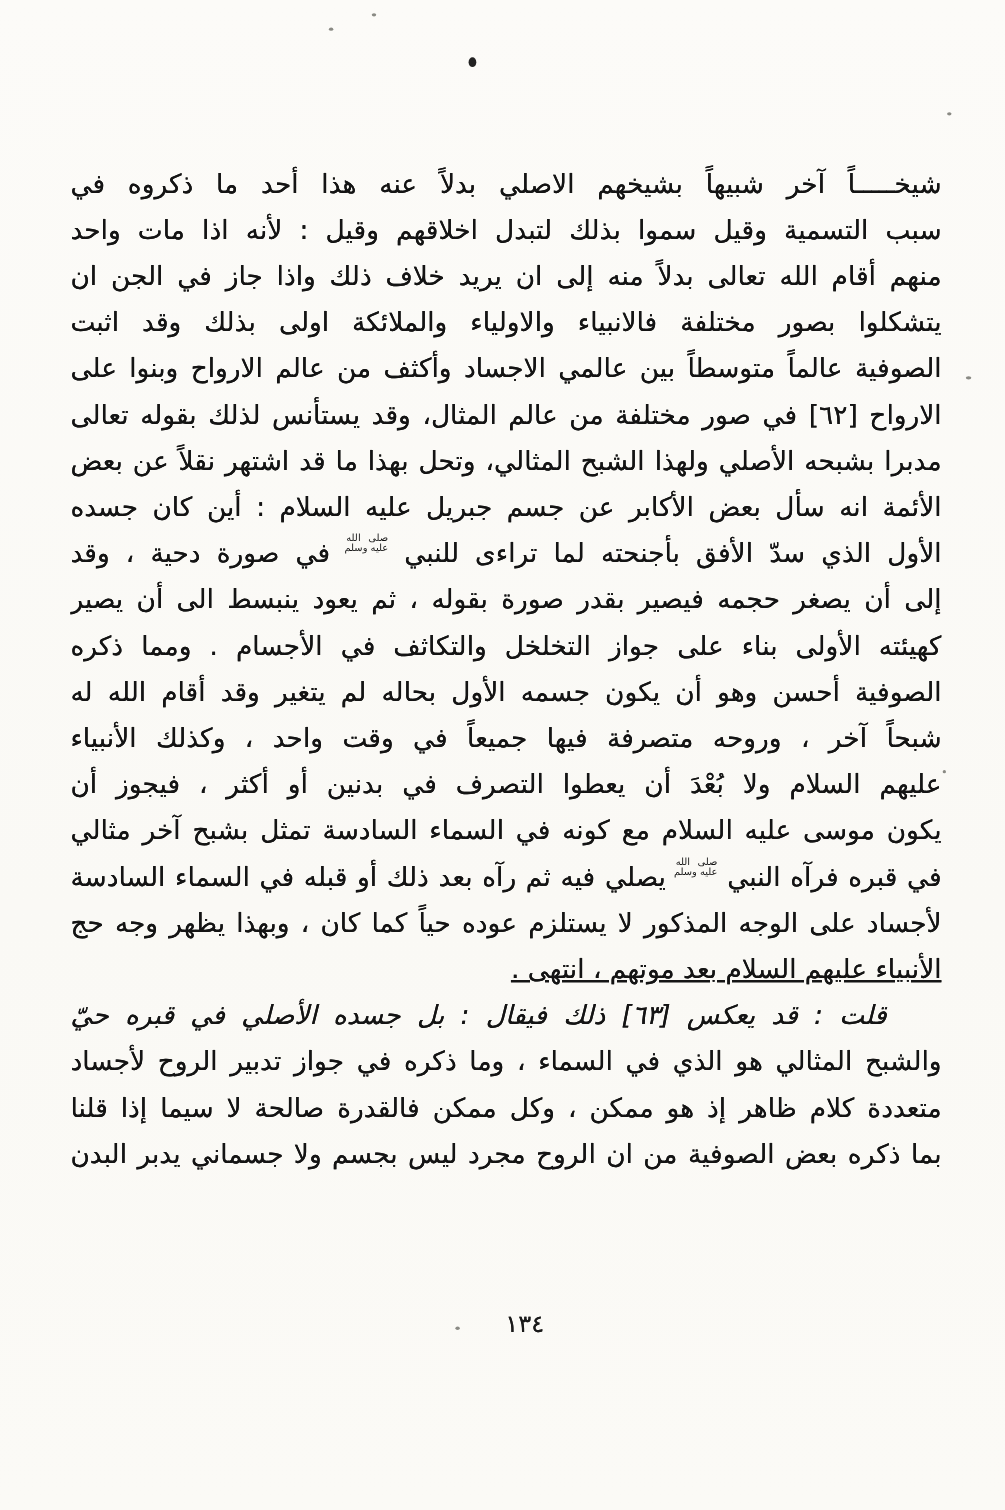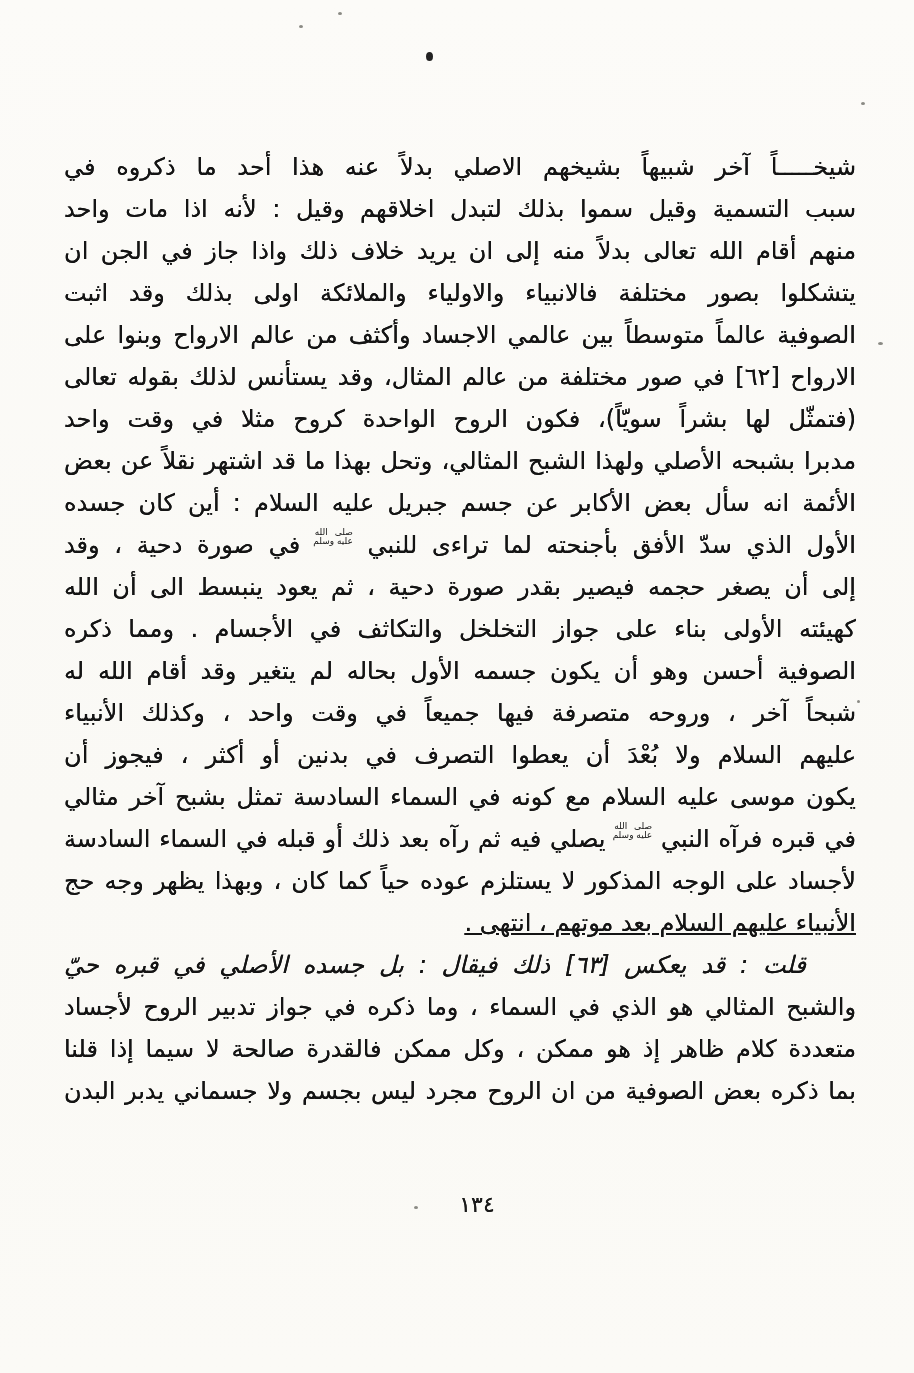--- a/index.html
+++ b/index.html
@@ -76,32 +76,31 @@
   <div class="speck faint" style="left:857px;top:700px;width:3px;height:3px;"></div>
   <div class="speck faint" style="left:414px;top:1206px;width:4px;height:3px;"></div>
 
   <div class="textblock" lang="ar" dir="rtl">
     <div class="line">شيخـــــاً آخر شبيهاً بشيخهم الاصلي بدلاً عنه هذا أحد ما ذكروه في</div>
     <div class="line">سبب التسمية وقيل سموا بذلك لتبدل اخلاقهم وقيل : لأنه اذا مات واحد</div>
     <div class="line">منهم أقام الله تعالى بدلاً منه إلى ان يريد خلاف ذلك واذا جاز في الجن ان</div>
     <div class="line">يتشكلوا بصور مختلفة فالانبياء والاولياء والملائكة اولى بذلك وقد اثبت</div>
     <div class="line">الصوفية عالماً متوسطاً بين عالمي الاجساد وأكثف من عالم الارواح وبنوا على ذلك ظهور</div>
     <div class="line">الارواح [٦٢] في صور مختلفة من عالم المثال، وقد يستأنس لذلك بقوله تعالى</div>
-    <div class="line">(فتمثّل لها بشراً سويّاً)، فكون الروح الواحدة كروح مثلا في وقت واحد</div>
     <div class="line">مدبرا بشبحه الأصلي ولهذا الشبح المثالي، وتحل بهذا ما قد اشتهر نقلاً عن بعض</div>
     <div class="line">الأئمة انه سأل بعض الأكابر عن جسم جبريل عليه السلام : أين كان جسده</div>
     <div class="line">
       <span>الأول الذي سدّ الأفق بأجنحته لما تراءى للنبي</span>
       <span class="hon">
         <span class="hon-top">صلى الله</span>
         <span class="hon-bottom">عليه وسلم</span>
       </span>
       <span>في صورة دحية ، وقد</span>
     </div>
-    <div class="line">إلى أن يصغر حجمه فيصير بقدر صورة دحية ، ثم يعود ينبسط الى أن الله</div>
+    <div class="line">إلى أن يصغر حجمه فيصير بقدر صورة بقوله ، ثم يعود ينبسط الى أن يصير</div>
     <div class="line">كهيئته الأولى بناء على جواز التخلخل والتكاثف في الأجسام . ومما ذكره</div>
     <div class="line">الصوفية أحسن وهو أن يكون جسمه الأول بحاله لم يتغير وقد أقام الله له</div>
     <div class="line">شبحاً آخر ، وروحه متصرفة فيها جميعاً في وقت واحد ، وكذلك الأنبياء</div>
     <div class="line">عليهم السلام ولا بُعْدَ أن يعطوا التصرف في بدنين أو أكثر ، فيجوز أن</div>
     <div class="line">يكون موسى عليه السلام مع كونه في السماء السادسة تمثل بشبح آخر مثالي</div>
     <div class="line">
       <span>في قبره فرآه النبي</span>
       <span class="hon">
         <span class="hon-top">صلى الله</span>
         <span class="hon-bottom">عليه وسلم</span>

